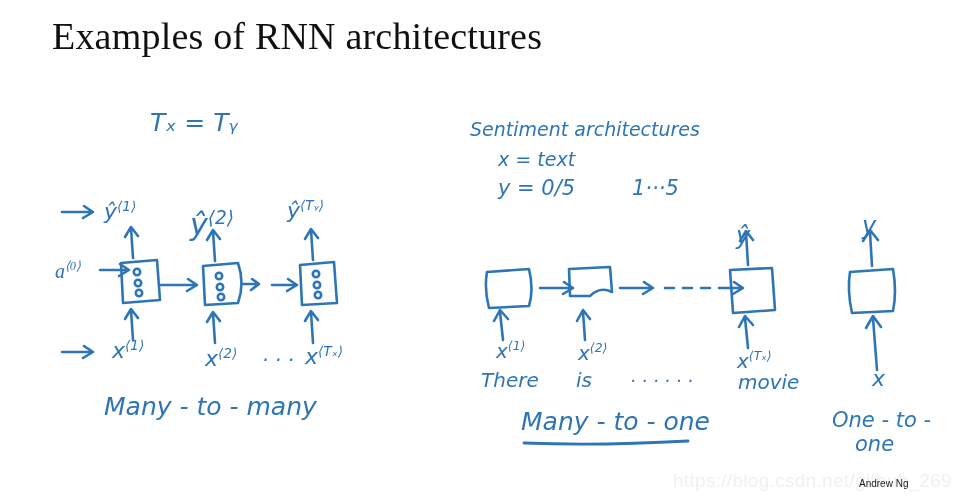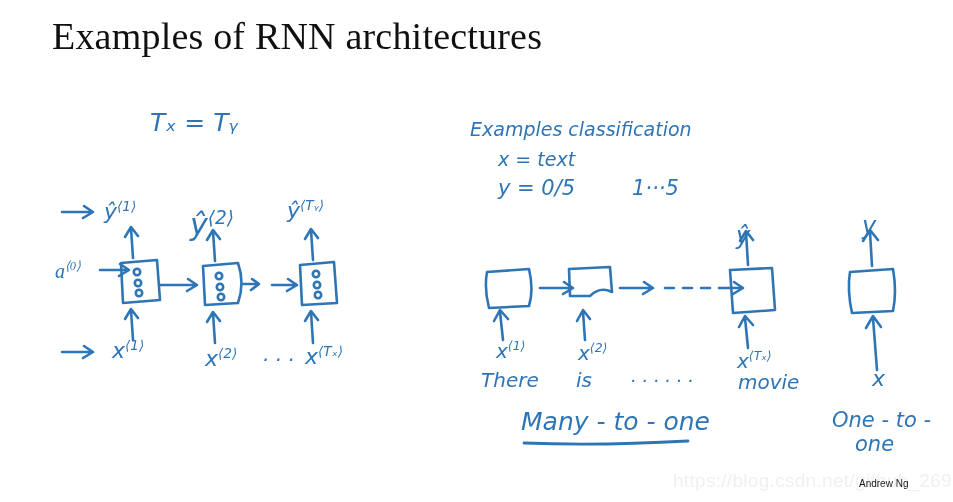--- a/index.html
+++ b/index.html
@@ -155,22 +155,23 @@
     <span>x</span><span class="sup">⟨1⟩</span>
   </div>
   <div class="ink-text" style="left:205px; top:345px; font-size:22px;">
     <span>x</span><span class="sup">⟨2⟩</span>
   </div>
   <div class="ink-text" style="left:262px; top:348px; font-size:20px;">· · ·</div>
   <div class="ink-text" style="left:305px; top:343px; font-size:22px;">
     <span>x</span><span class="sup">⟨Tₓ⟩</span>
   </div>
 
-
-  <div class="ink-text" style="left:470px; top:118px; font-size:19px;">Examples  classification</div>
+  <div class="ink-text" style="left:104px; top:392px; font-size:25px;">Many - to - many</div>
+
+  <div class="ink-text" style="left:470px; top:118px; font-size:19px;">Sentiment  architectures</div>
   <div class="ink-text" style="left:498px; top:148px; font-size:19px;">x = text</div>
   <div class="ink-text" style="left:498px; top:176px; font-size:21px;">y = 0/5</div>
   <div class="ink-text" style="left:632px; top:176px; font-size:21px;">1···5</div>
 
   <div class="ink-text" style="left:736px; top:222px; font-size:24px;">ŷ</div>
 
   <div class="ink-text" style="left:496px; top:338px; font-size:20px;">
     <span>x</span><span class="sup">⟨1⟩</span>
   </div>
   <div class="ink-text" style="left:578px; top:340px; font-size:20px;">

